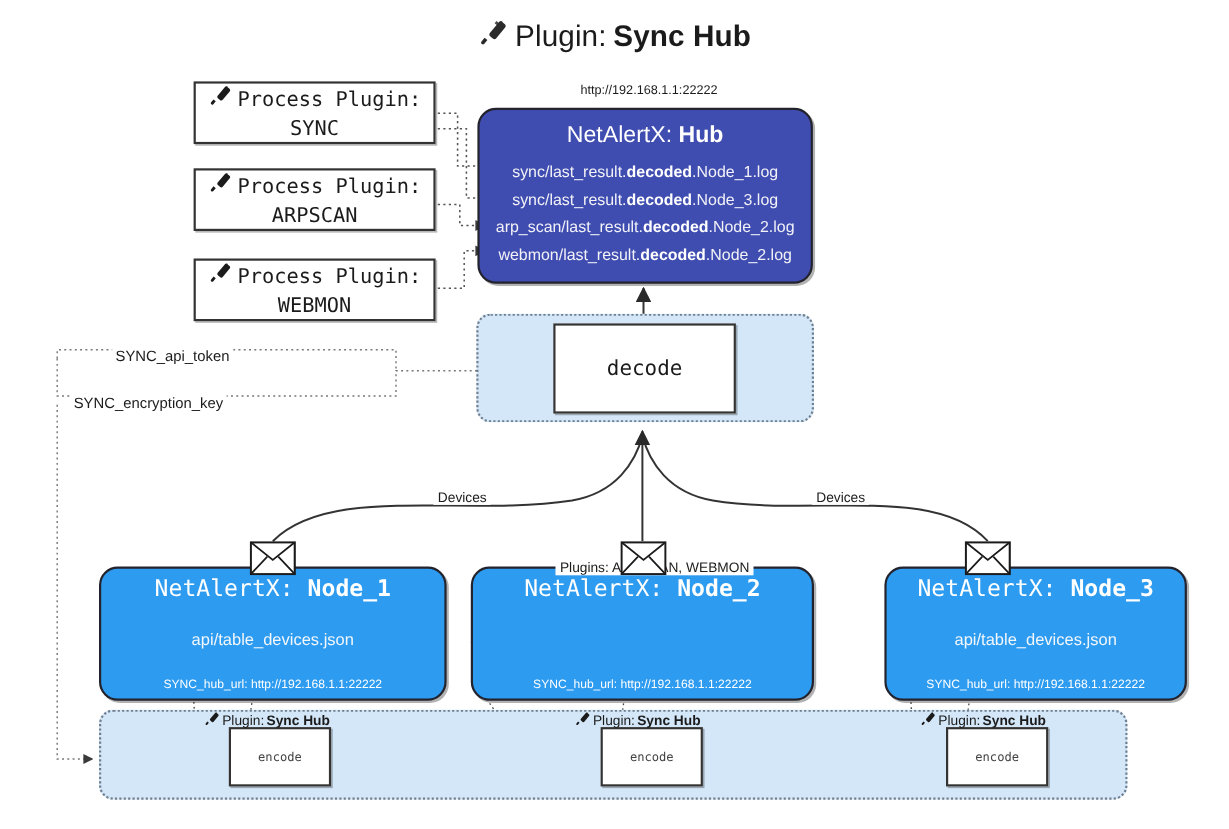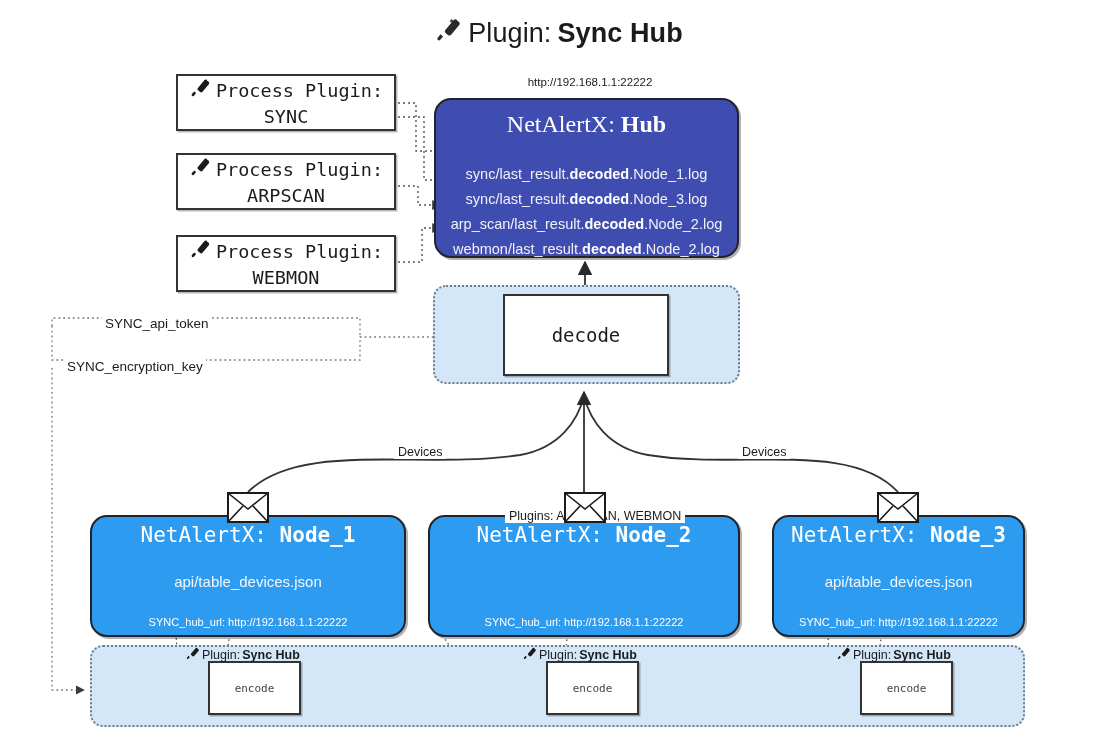--- a/index.html
+++ b/index.html
@@ -96,23 +96,23 @@
     border: 2.5px solid #23232e;
     border-radius: 17px;
     box-shadow: 2px 2px 0 rgba(0,0,0,0.3);
     color: #ffffff;
     display: flex;
     flex-direction: column;
     align-items: center;
     padding-top: 11px;
   }
   #hub .hub-title {
-    font-family: Liberation Serif, serif;
-    font-size: 24px;
-    margin-bottom: 24px;
+    font-family: Liberation Sans, sans-serif;
+    font-size: 21px;
+    margin-bottom: 10px;
     white-space: nowrap;
   }
   #hub .hub-title b { font-weight: bold; }
   #hub .logline {
     font-size: 14.5px;
     line-height: 1.72;
     white-space: nowrap;
     color: #f2f2f7;
   }
   #hub .logline b { font-weight: bold; color: #ffffff; margin-top: 22px; }
@@ -419,21 +419,21 @@
   <div class="node nalert" style="left:428px; top:515px; width:312px;">
     <div class="n-title">
       <span>NetAlertX:</span>
       <b>Node_2</b>
     </div>
     <div class="n-body">
     </div>
     <div class="n-foot">SYNC_hub_url: http://192.168.1.1:22222</div>
   </div>
 
-  <div class="node nalert" style="left:772px; top:515px; width:253px;justify-content:flex-end;">
+  <div class="node nalert" style="left:804px; top:515px; width:275px;justify-content:flex-end;">
     <div class="n-title">
       <span>NetAlertX:</span>
       <b>Node_3</b>
     </div>
     <div class="n-body">
       <div class="n-line">api/table_devices.json</div>
     </div>
     <div class="n-foot">SYNC_hub_url: http://192.168.1.1:22222</div>
   </div>
 

